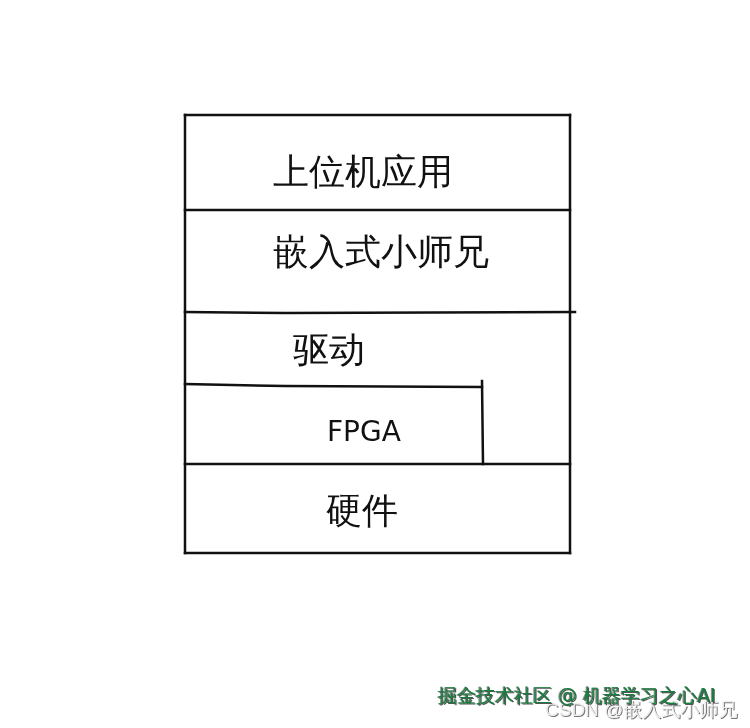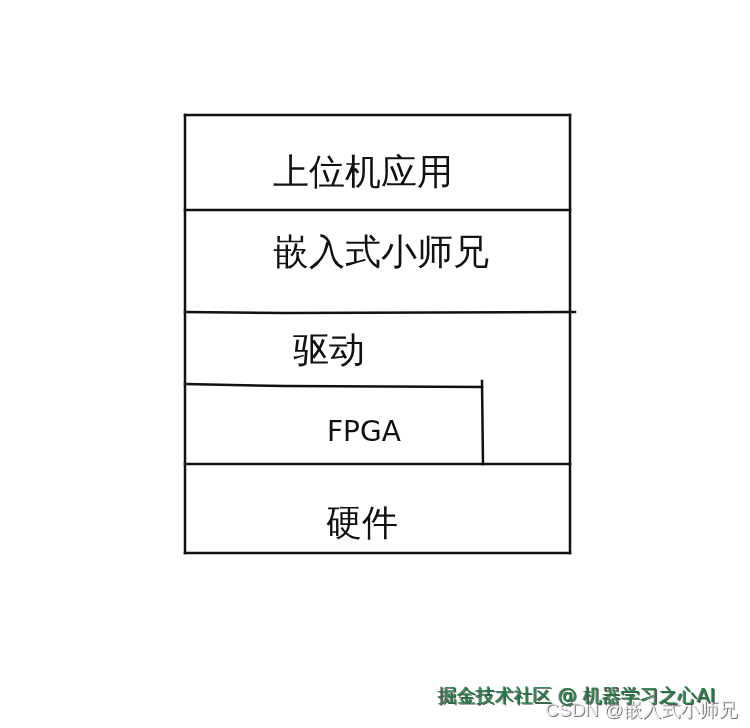--- a/index.html
+++ b/index.html
@@ -27,16 +27,16 @@
     <polyline points="185,384 285,386 482,387"></polyline>
     <line x1="482" y1="381" x2="483" y2="464"></line>
     <line x1="185" y1="464" x2="570" y2="464"></line>
   </g>
 </svg>
 
 <div class="label" style="left:273px; top:154px;">上位机应用</div>
 <div class="label" style="left:273px; top:234px;">嵌入式小师兄</div>
 <div class="label" style="left:293px; top:335px;font-family:Liberation Mono, monospace;">驱动</div>
 <div class="label" style="left:295px; top:418px; font-size:28px;margin-left:32px;">FPGA</div>
-<div class="label" style="left:326px; top:505px;">硬件</div>
+<div class="label" style="left:326px; top:493px;">硬件</div>
 
 <div class="wm wm2" style="left:545px; top:700px;">CSDN @嵌入式小师兄</div>
 <div class="wm wm1" style="left:438px; top:686px;">掘金技术社区 @ 机器学习之心AI</div>
 
 </body></html>

